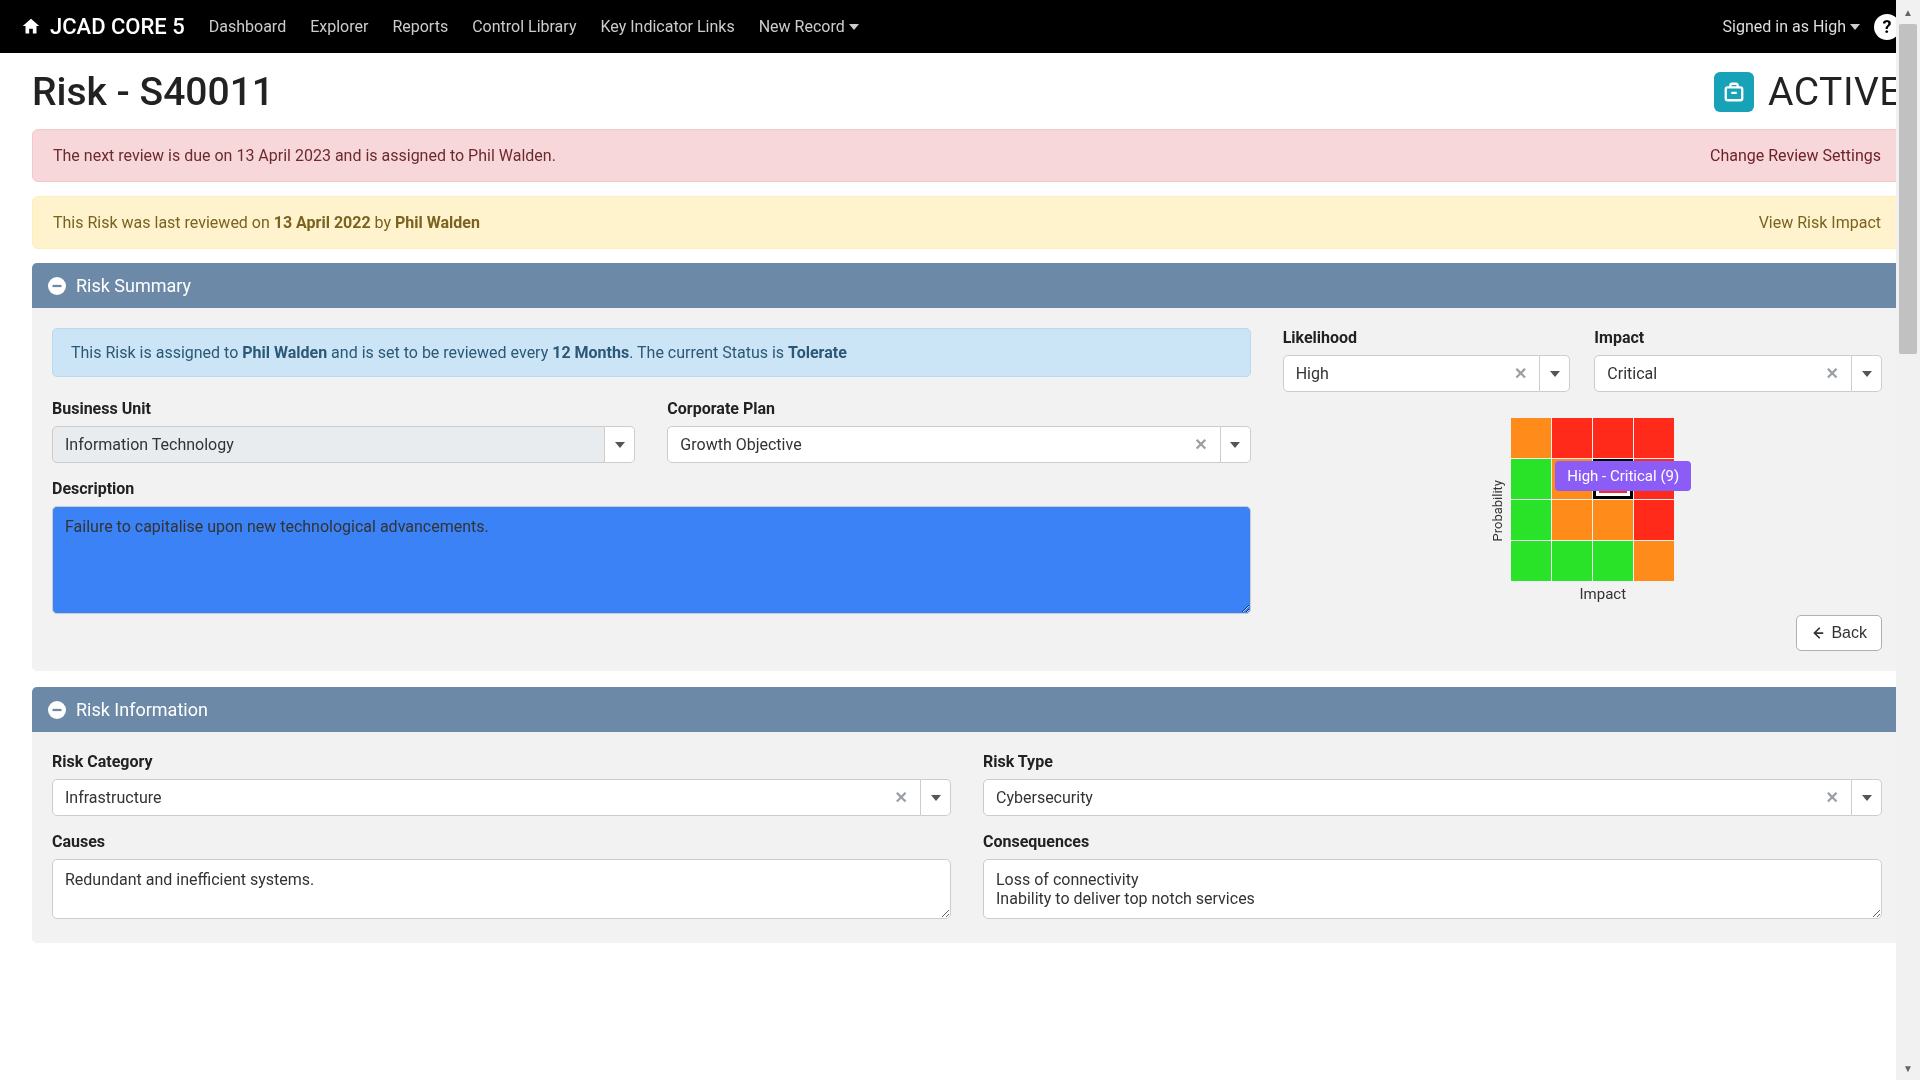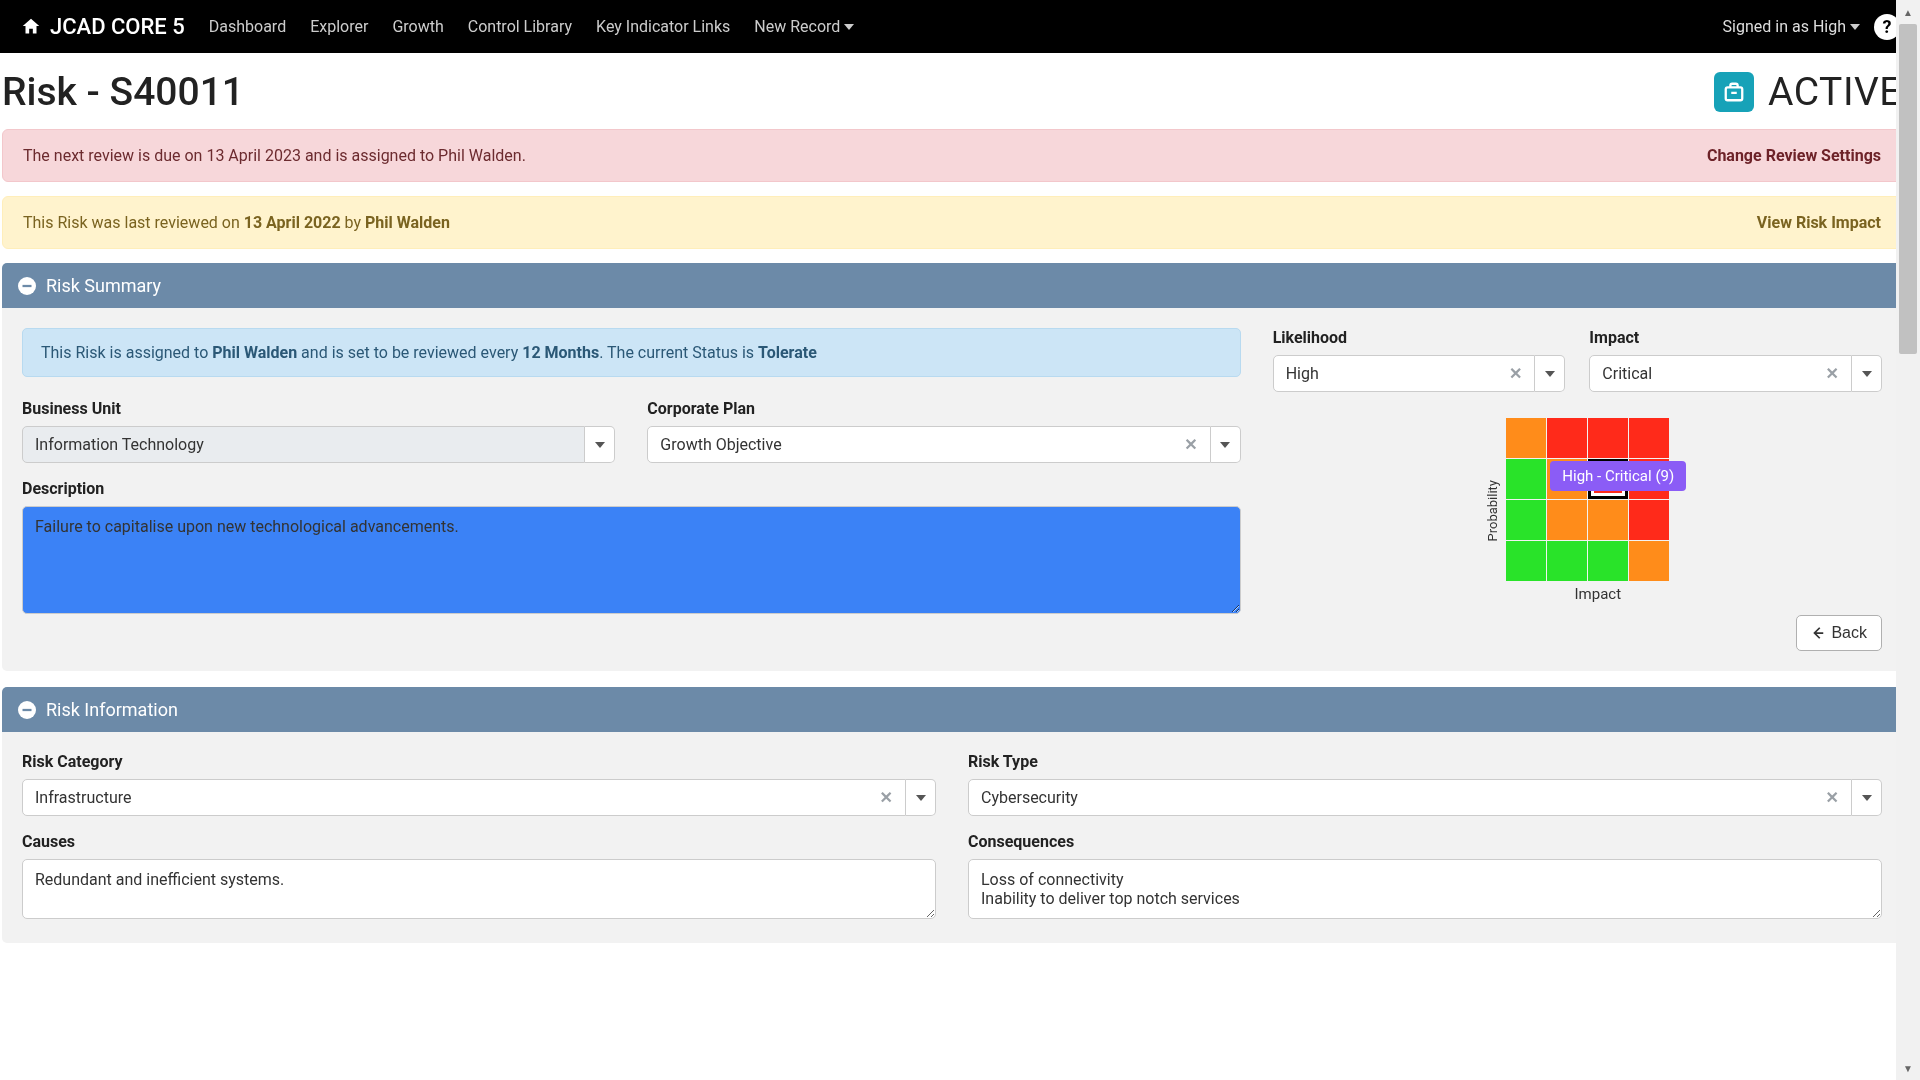--- a/index.html
+++ b/index.html
@@ -68,21 +68,21 @@
   color: #000;
   font-weight: bold;
   display: flex;
   align-items: center;
   justify-content: center;
   font-size: 18px;
 }
 
 
 .content {
-  padding: 16px 18px 0 2px;
+  padding: 16px 18px 0 32px;
 }
 .page-header {
   display: flex;
   align-items: center;
   margin-bottom: 14px;
 }
 .page-title {
   font-size: 39px;
   font-weight: 500;
   color: #222;
@@ -123,21 +123,21 @@
   color: #6c2b2f;
   border: 1px solid #f3c7cb;
 }
 .alert-yellow {
   background: #fff3cd;
   color: #7a6320;
   border: 1px solid #ffeeba;
 }
 .alert-link {
   margin-left: auto;
-  font-weight: 700;
+  font-weight: 400;
   cursor: pointer;
 }
 .alert-pink .alert-link { color: #6d2228; }
 .alert-yellow .alert-link { color: #7a6320; }
 
 
 .panel {
   margin-bottom: 16px;
   border-radius: 5px;
   overflow: visible;
@@ -391,21 +391,21 @@
     <span class="home-icon">
       <svg viewBox="0 0 24 24" width="22" height="22" fill="#fff">
           <path d="M12 3l9 8h-3v8h-4v-5H10v5H6v-8H3z"></path>
         </svg>
     </span>
     <span>JCAD CORE 5</span>
   </div>
   <ul class="nav-links">
     <li>Dashboard</li>
     <li>Explorer</li>
-    <li>Growth</li>
+    <li>Reports</li>
     <li>Control Library</li>
     <li>Key Indicator Links</li>
     <li>
       <span>New Record</span>
       <span>
         <svg viewBox="0 0 10 6" width="10" height="6" fill="#ccc">
             <path d="M0 0l5 6 5-6z"></path>
           </svg>
       </span>
     </li>

